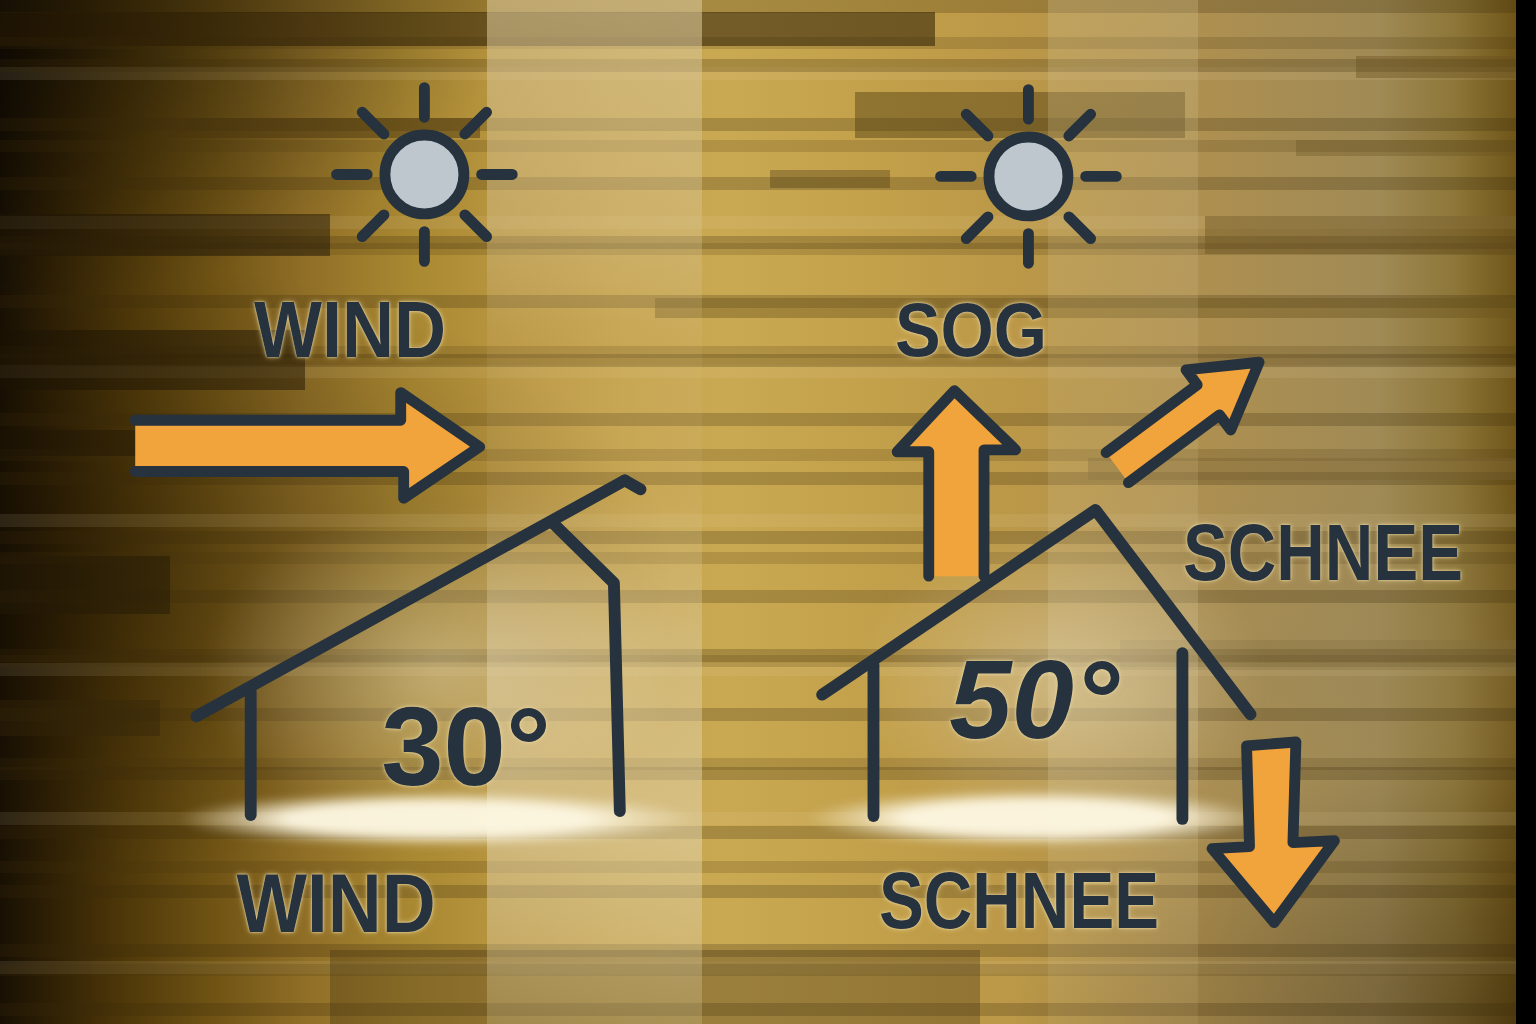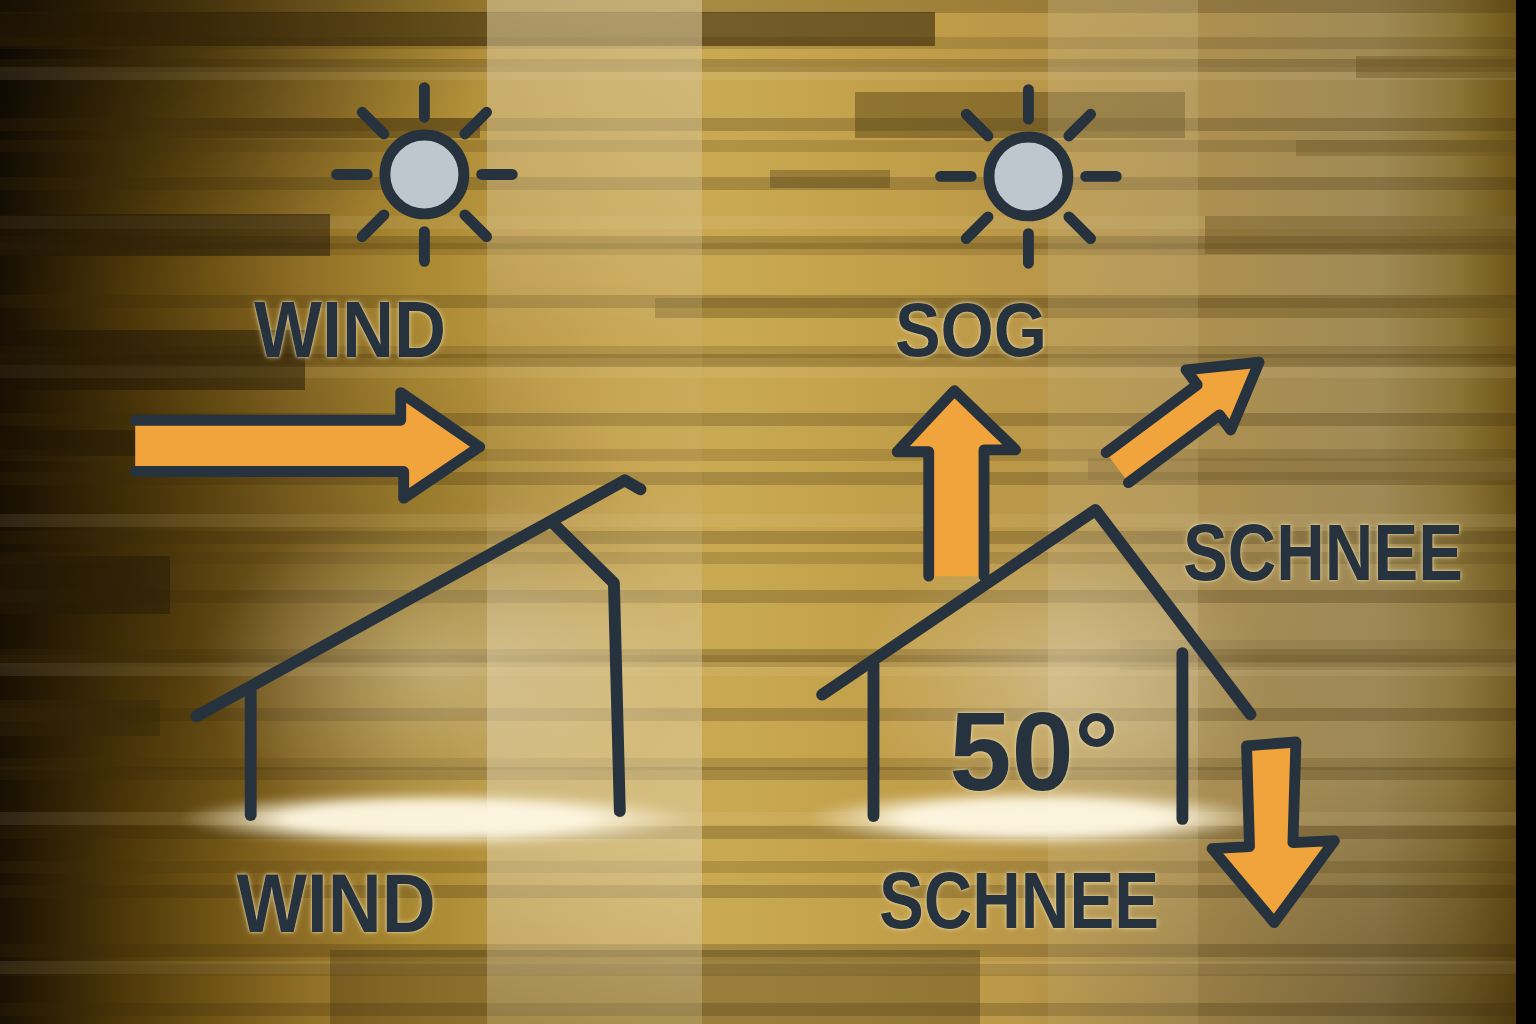--- a/index.html
+++ b/index.html
@@ -130,20 +130,21 @@
       <path d="M885,667 L885,820"></path>
       <path d="M1198,655 L1198,823"></path>
     </g>
 
     <g class="ln" stroke-width="11" fill="#F2A43C" stroke="#26323E">
       <path d="M1263,749 L1313,745 L1310,847 L1352,845 L1291,928 L1228,853 L1266,851 Z"></path>
     </g>
   </svg>
 
   <div class="label" style="left:350px;top:330px;font-size:80px;">WIND</div>
+  <div class="angle" style="left:466px;top:747px;">30°</div>
   <div class="label" style="left:336px;top:903px;font-size:83px;">WIND</div>
 
   <div class="label" style="left:971px;top:330px;font-size:76px;">SOG</div>
   <div class="label sx84" style="left:1323px;top:553px;font-size:80px;">SCHNEE</div>
-  <div class="angle" style="left:1034px;top:752px;">50°</div>
+  <div class="angle" style="left:1034px;top:700px;font-style:italic;">50°</div>
   <div class="label sx84" style="left:1019px;top:901px;font-size:80px;">SCHNEE</div>
 
 </div>
 
 </body></html>

